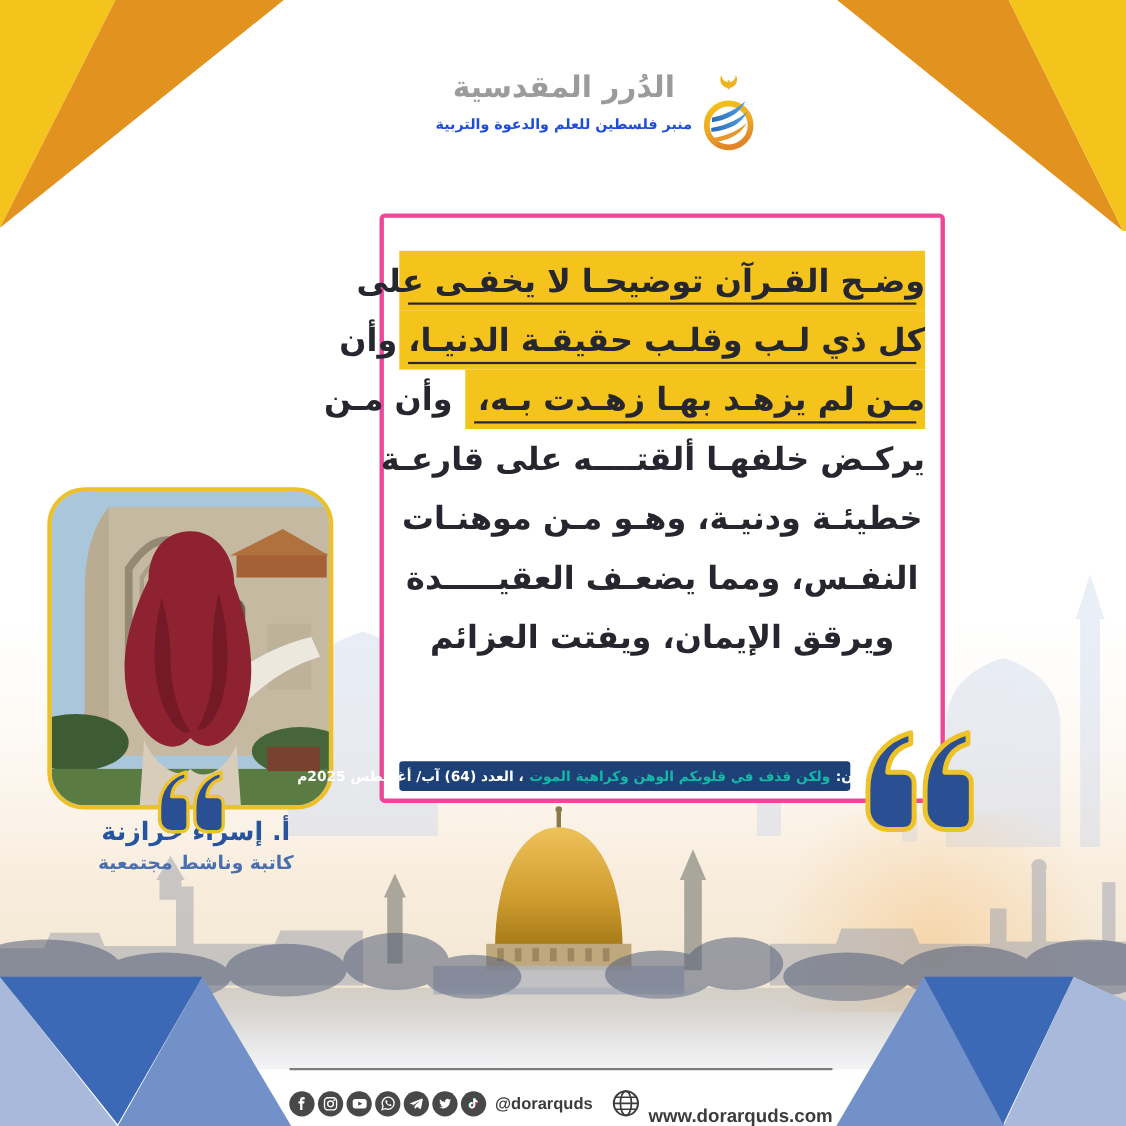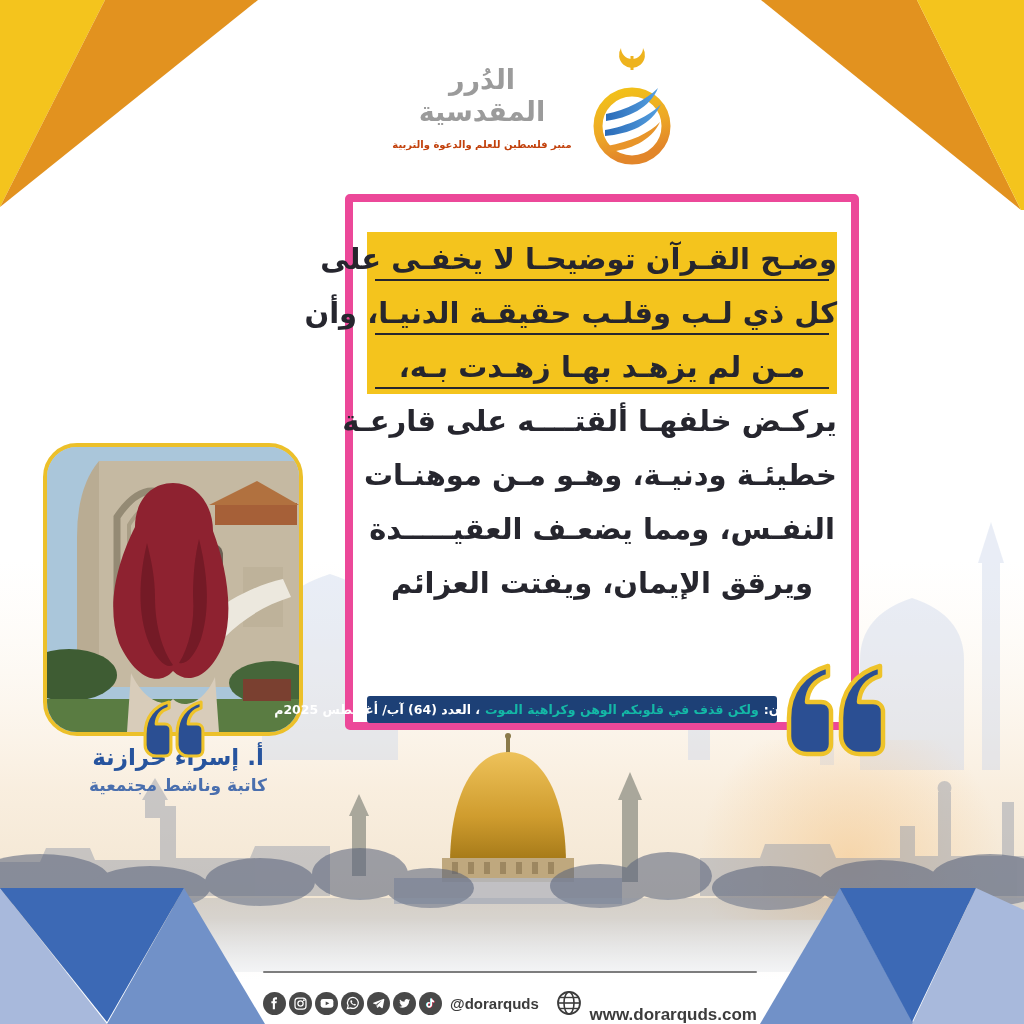--- a/index.html
+++ b/index.html
@@ -4,34 +4,34 @@
 <style>
   html,body{margin:0;padding:0;}
   .canvas{
     position:relative;width:1024px;height:1024px;overflow:hidden;
     background:#ffffff;font-family:"DejaVu Sans",sans-serif;
   }
   svg{display:block;}
   .abs{position:absolute;}
 
   
-  .brand{position:absolute;left:382px;top:26px;width:290px;display:flex;flex-direction:row-reverse;align-items:flex-start;gap:10px;z-index:3;}
+  .brand{position:absolute;left:396px;top:26px;width:290px;display:flex;flex-direction:row-reverse;align-items:flex-start;gap:10px;z-index:3;}
   .brand-text{flex:1;text-align:center;direction:rtl;padding-top:38px;}
   .brand-title{font-size:27px;font-weight:bold;color:#9b9b9b;letter-spacing:.5px;line-height:1.2;}
-  .brand-tagline{margin-top:10px;font-size:10px;font-weight:bold;color:#c2410c;white-space:nowrap;}
+  .brand-tagline{margin-top:10px;font-size:13px;font-weight:bold;color:#1d4ed8;white-space:nowrap;}
 
   
   .card{position:absolute;left:345px;top:194px;width:514px;height:536px;background:#ffffff;
-        border:8px solid #ec4899;border-radius:5px;z-index:5;box-sizing:border-box;}
+        border:4px solid #ec4899;border-radius:5px;z-index:5;box-sizing:border-box;}
   .qtext{position:absolute;left:14px;right:14px;top:30px;direction:rtl;}
   .qline{height:54px;line-height:54px;font-size:29px;font-weight:bold;color:#26262e;text-align:center;white-space:nowrap;}
   .hl{display:block;background:#F4C41D;position:relative;}
   .hl::after{content:"";position:absolute;left:8px;right:8px;bottom:5px;height:2.5px;background:#26262e;}
   .qline.l3{display:flex;gap:12px;}
-  .qline.l3 .hl{flex:1 1 auto;}
+  .qline.l3 .hl{flex:1 1 auto;padding-left:11px;}
   .qline.l3 .plain{flex:0 0 auto;padding-left:4px;}
 
   .citation{position:absolute;left:14px;top:494px;width:410px;height:27px;background:#1D4076;border-radius:3px;
             direction:rtl;display:flex;align-items:center;justify-content:center;gap:5px;
             font-size:12.5px;font-weight:bold;color:#ffffff;white-space:nowrap;box-sizing:border-box;padding:0 8px;}
   .citation .cit-title{color:#14b8a6;}
 
   .quote-big{position:absolute;left:784px;top:660px;z-index:6;}
   .quote-small{position:absolute;left:142px;top:698px;z-index:6;}
 
@@ -187,20 +187,21 @@
   <section class="card">
     <div class="qtext">
       <div class="qline">
           <span class="hl"><span>وضـح القـرآن توضيحـا لا يخفـى على</span></span>
         </div>
       <div class="qline">
           <span class="hl"><span>كل ذي لـب وقلـب حقيقـة الدنيـا، وأن</span></span>
         </div>
       <div class="qline l3">
         <span class="hl"><span>مـن لم يزهـد بهـا زهـدت بـه،</span></span>
+        <span class="plain">وأن مـن</span>
       </div>
       <div class="qline"><span>يركـض خلفهـا ألقتــــه على قارعـة</span></div>
       <div class="qline"><span>خطيئـة ودنيـة، وهـو مـن موهنـات</span></div>
       <div class="qline"><span>النفـس، ومما يضعـف العقيـــــدة</span></div>
       <div class="qline"><span>ويرقق الإيمان، ويفتت العزائم</span></div>
     </div>
     <div class="citation">
       <span>من مقالة بعنوان:</span>
       <span class="cit-title">ولكن قذف في قلوبكم الوهن وكراهية الموت</span>
       <span>، العدد (64) آب/ أغسطس 2025م</span>

